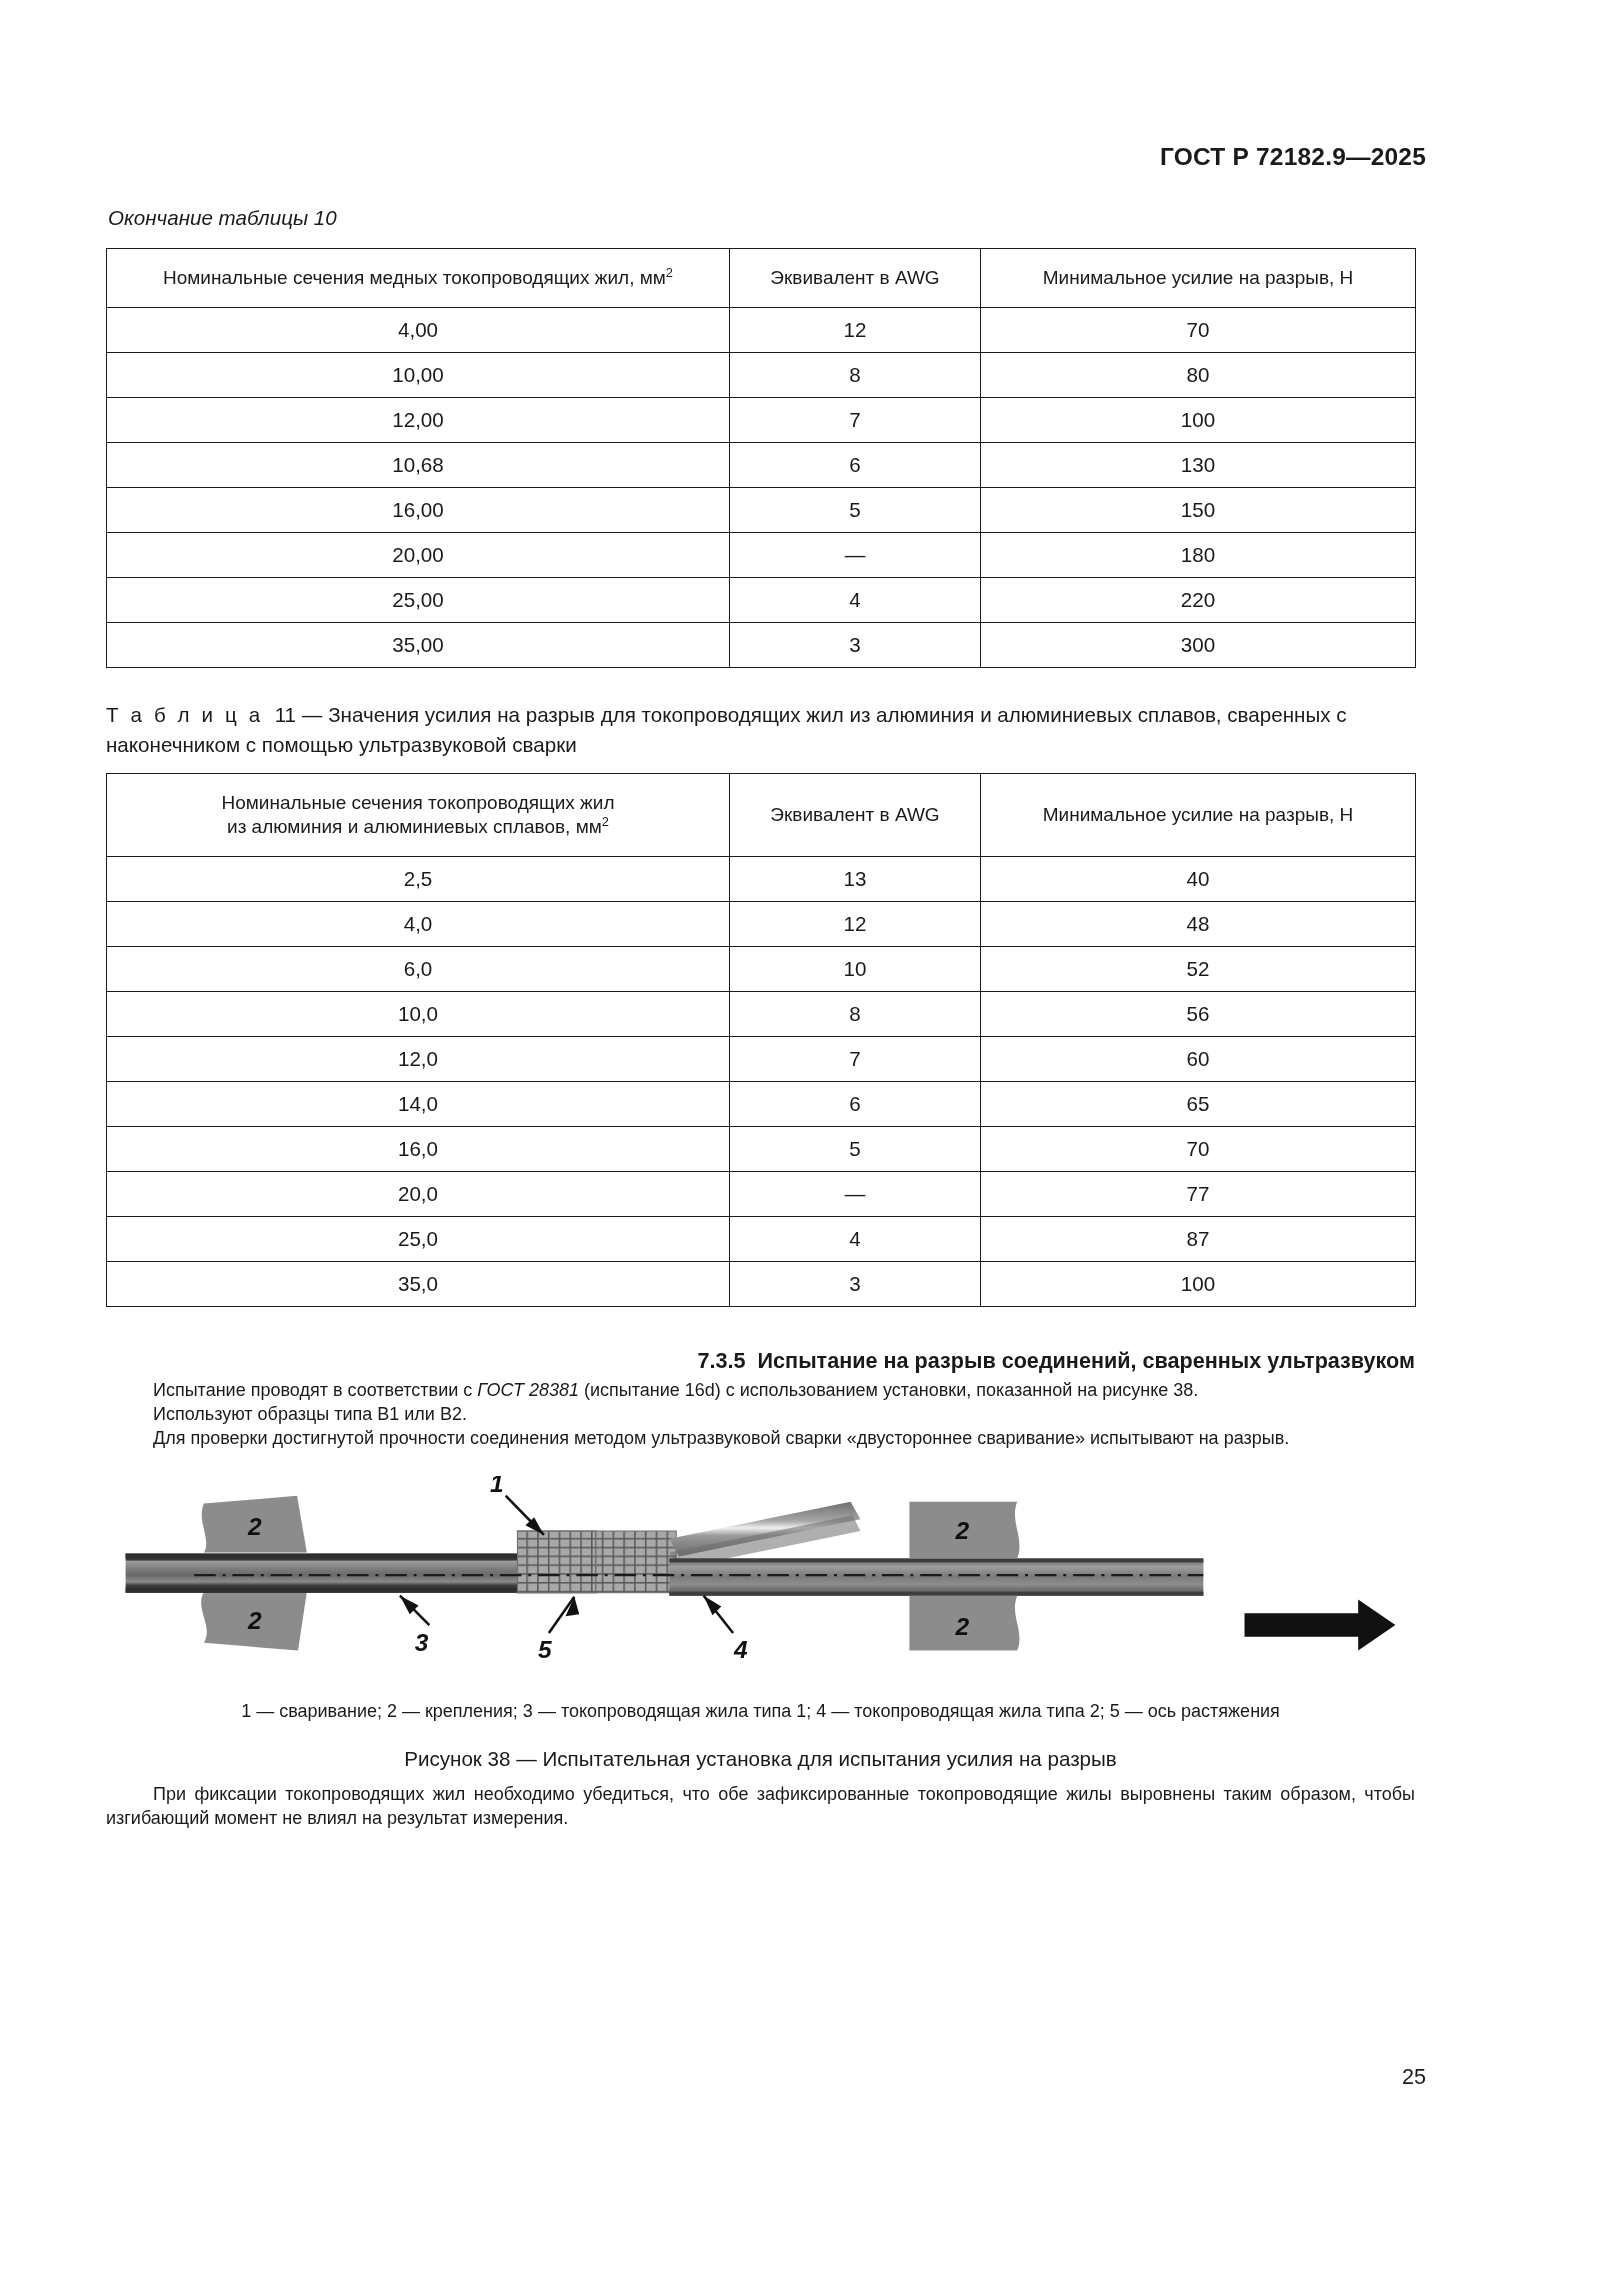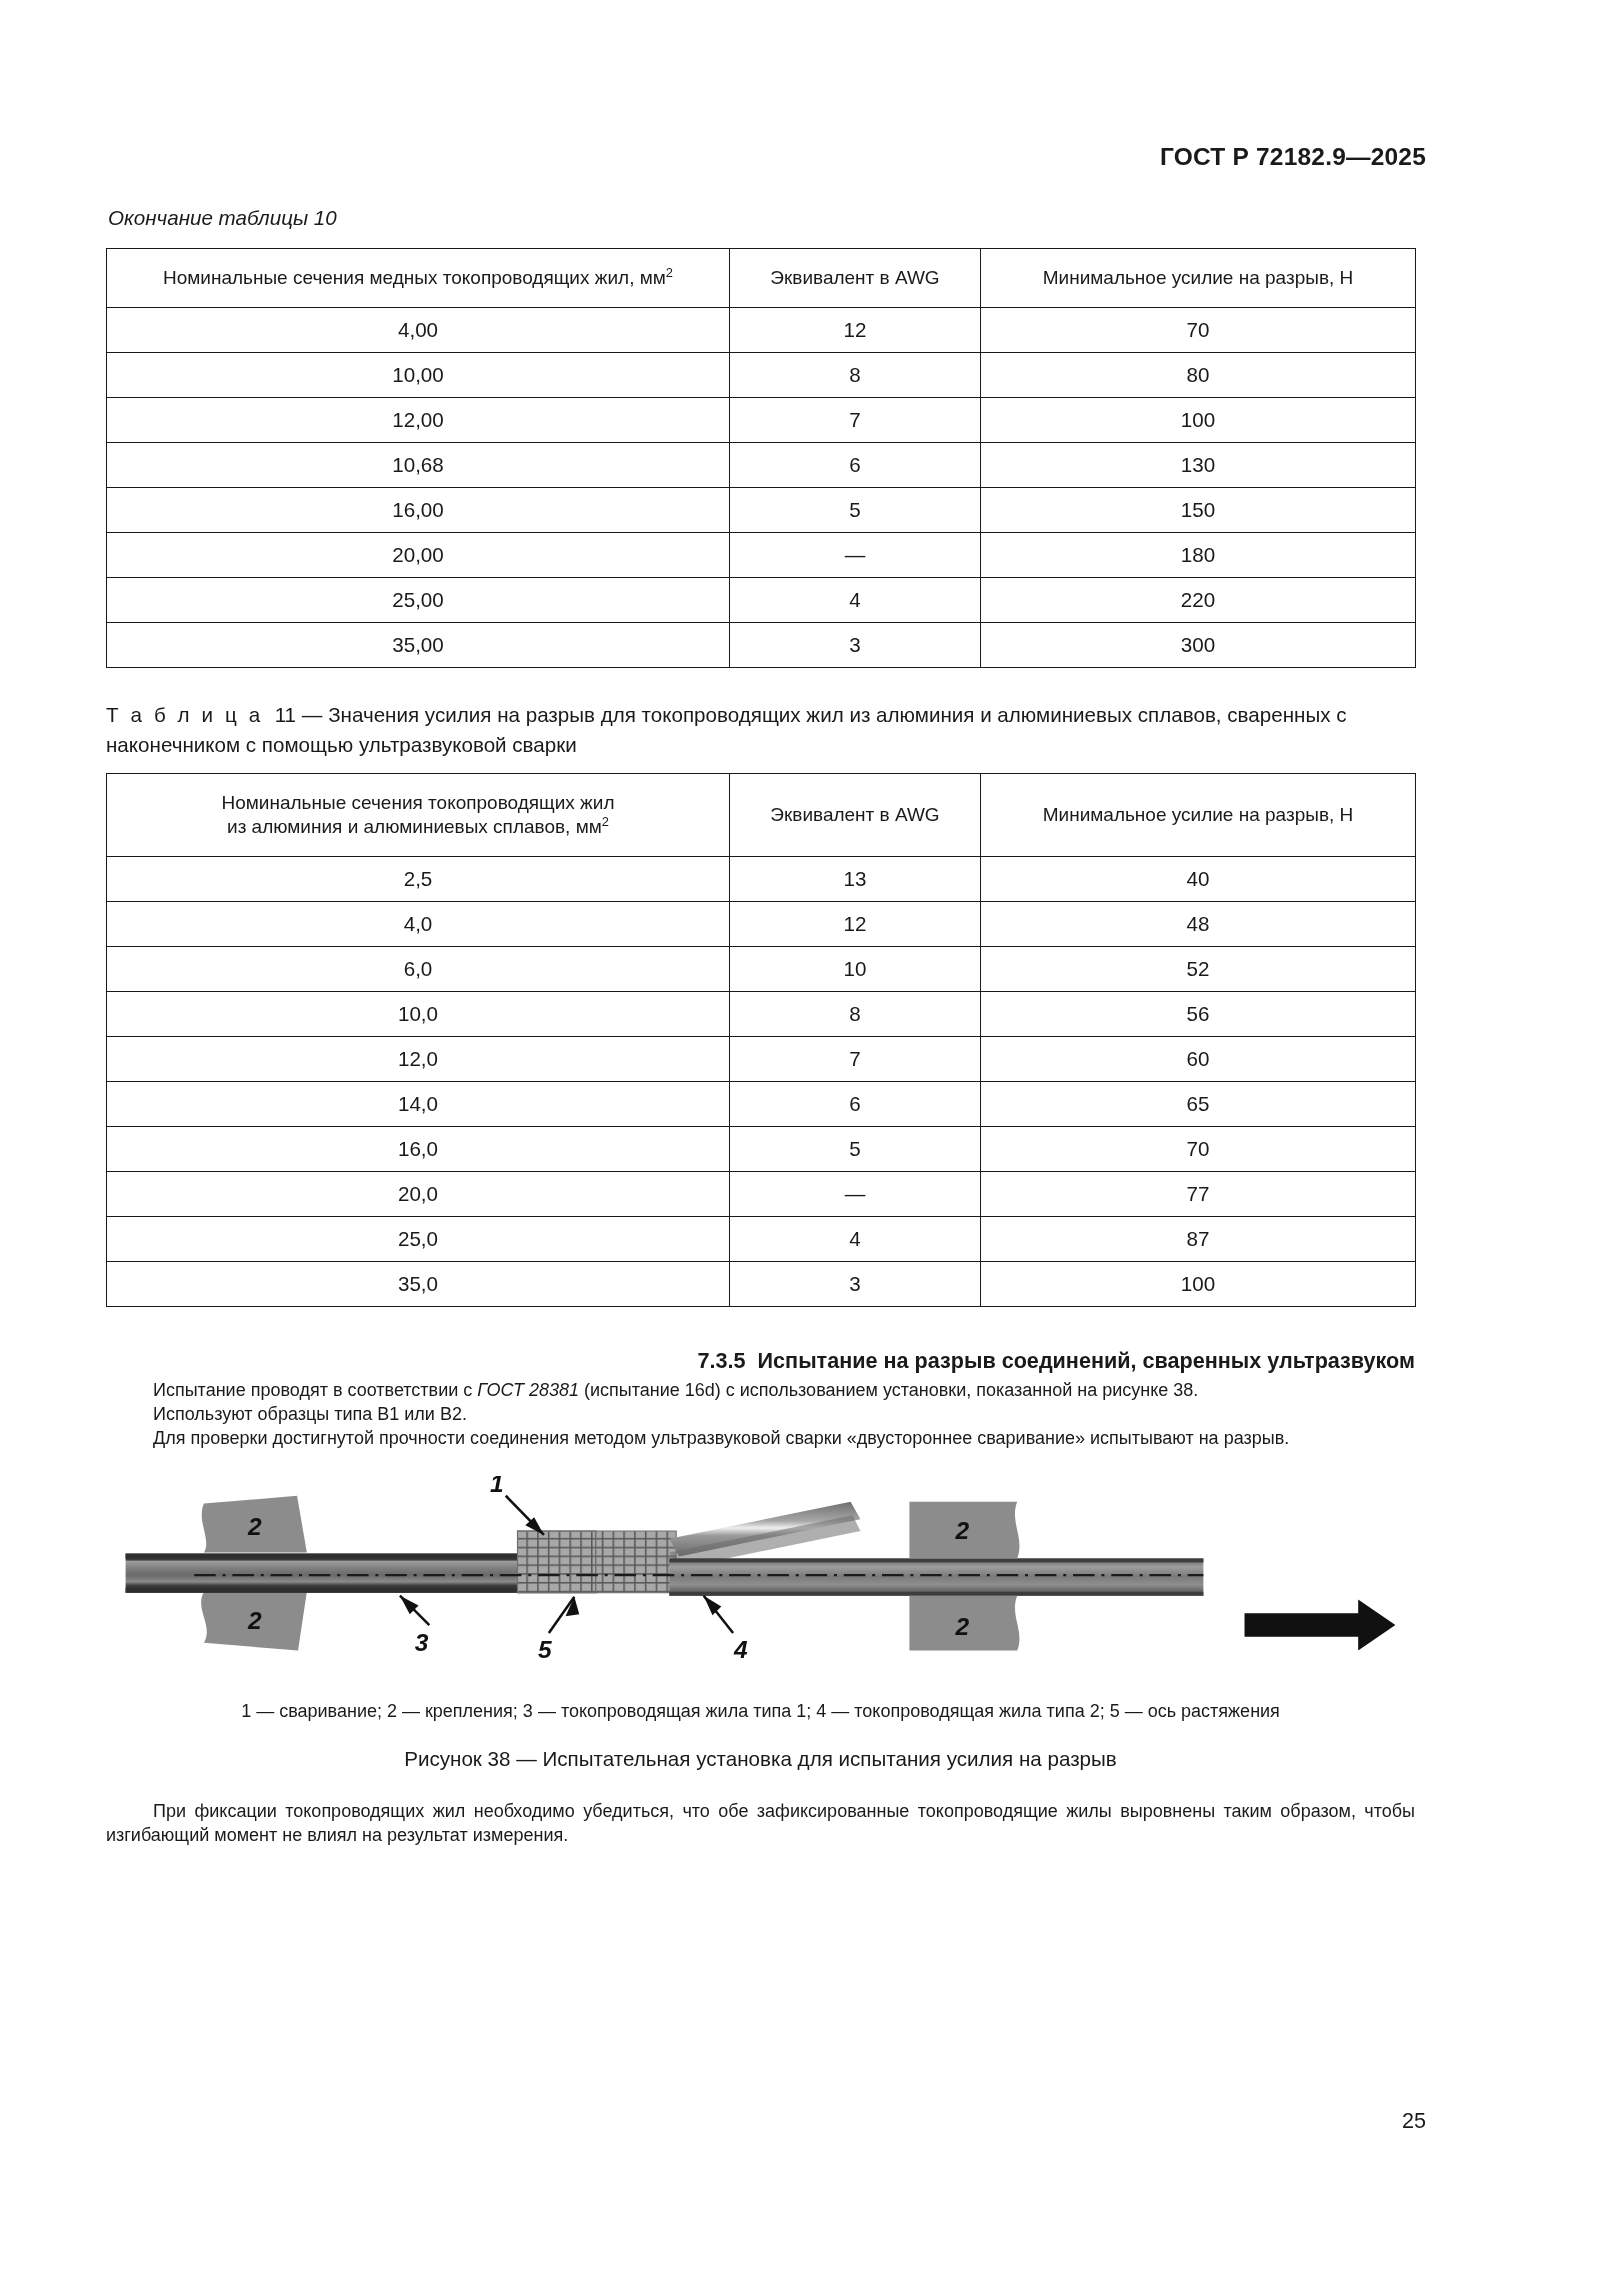--- a/index.html
+++ b/index.html
@@ -104,21 +104,21 @@
     text-align: right;
   }
   p.body-text {
     font-size: 18px;
     line-height: 1.34;
     margin: 0;
     text-align: justify;
     text-indent: 47px;
   }
   p.body-text.last {
-    margin-top: 28px;
+    margin-top: 11px;
   }
   .ital { font-style: italic; }
 
   .section-block { margin-top: 41px; }
 
   
   .figure-wrap {
     margin-top: 25.5px;
     width: 1309px;
   }
@@ -138,21 +138,20 @@
     text-align: center;
     margin-top: 23.5px;
   }
 
   
   .page-number {
     position: absolute;
     right: 195px;
     top: 2064px;
     font-size: 21.6px;
-    margin-top: 44px;
   }
 </style>
 </head>
 <body>
 
 <div class="page">
 
   <div class="doc-header">ГОСТ Р 72182.9—2025</div>
 
   <div class="content">

